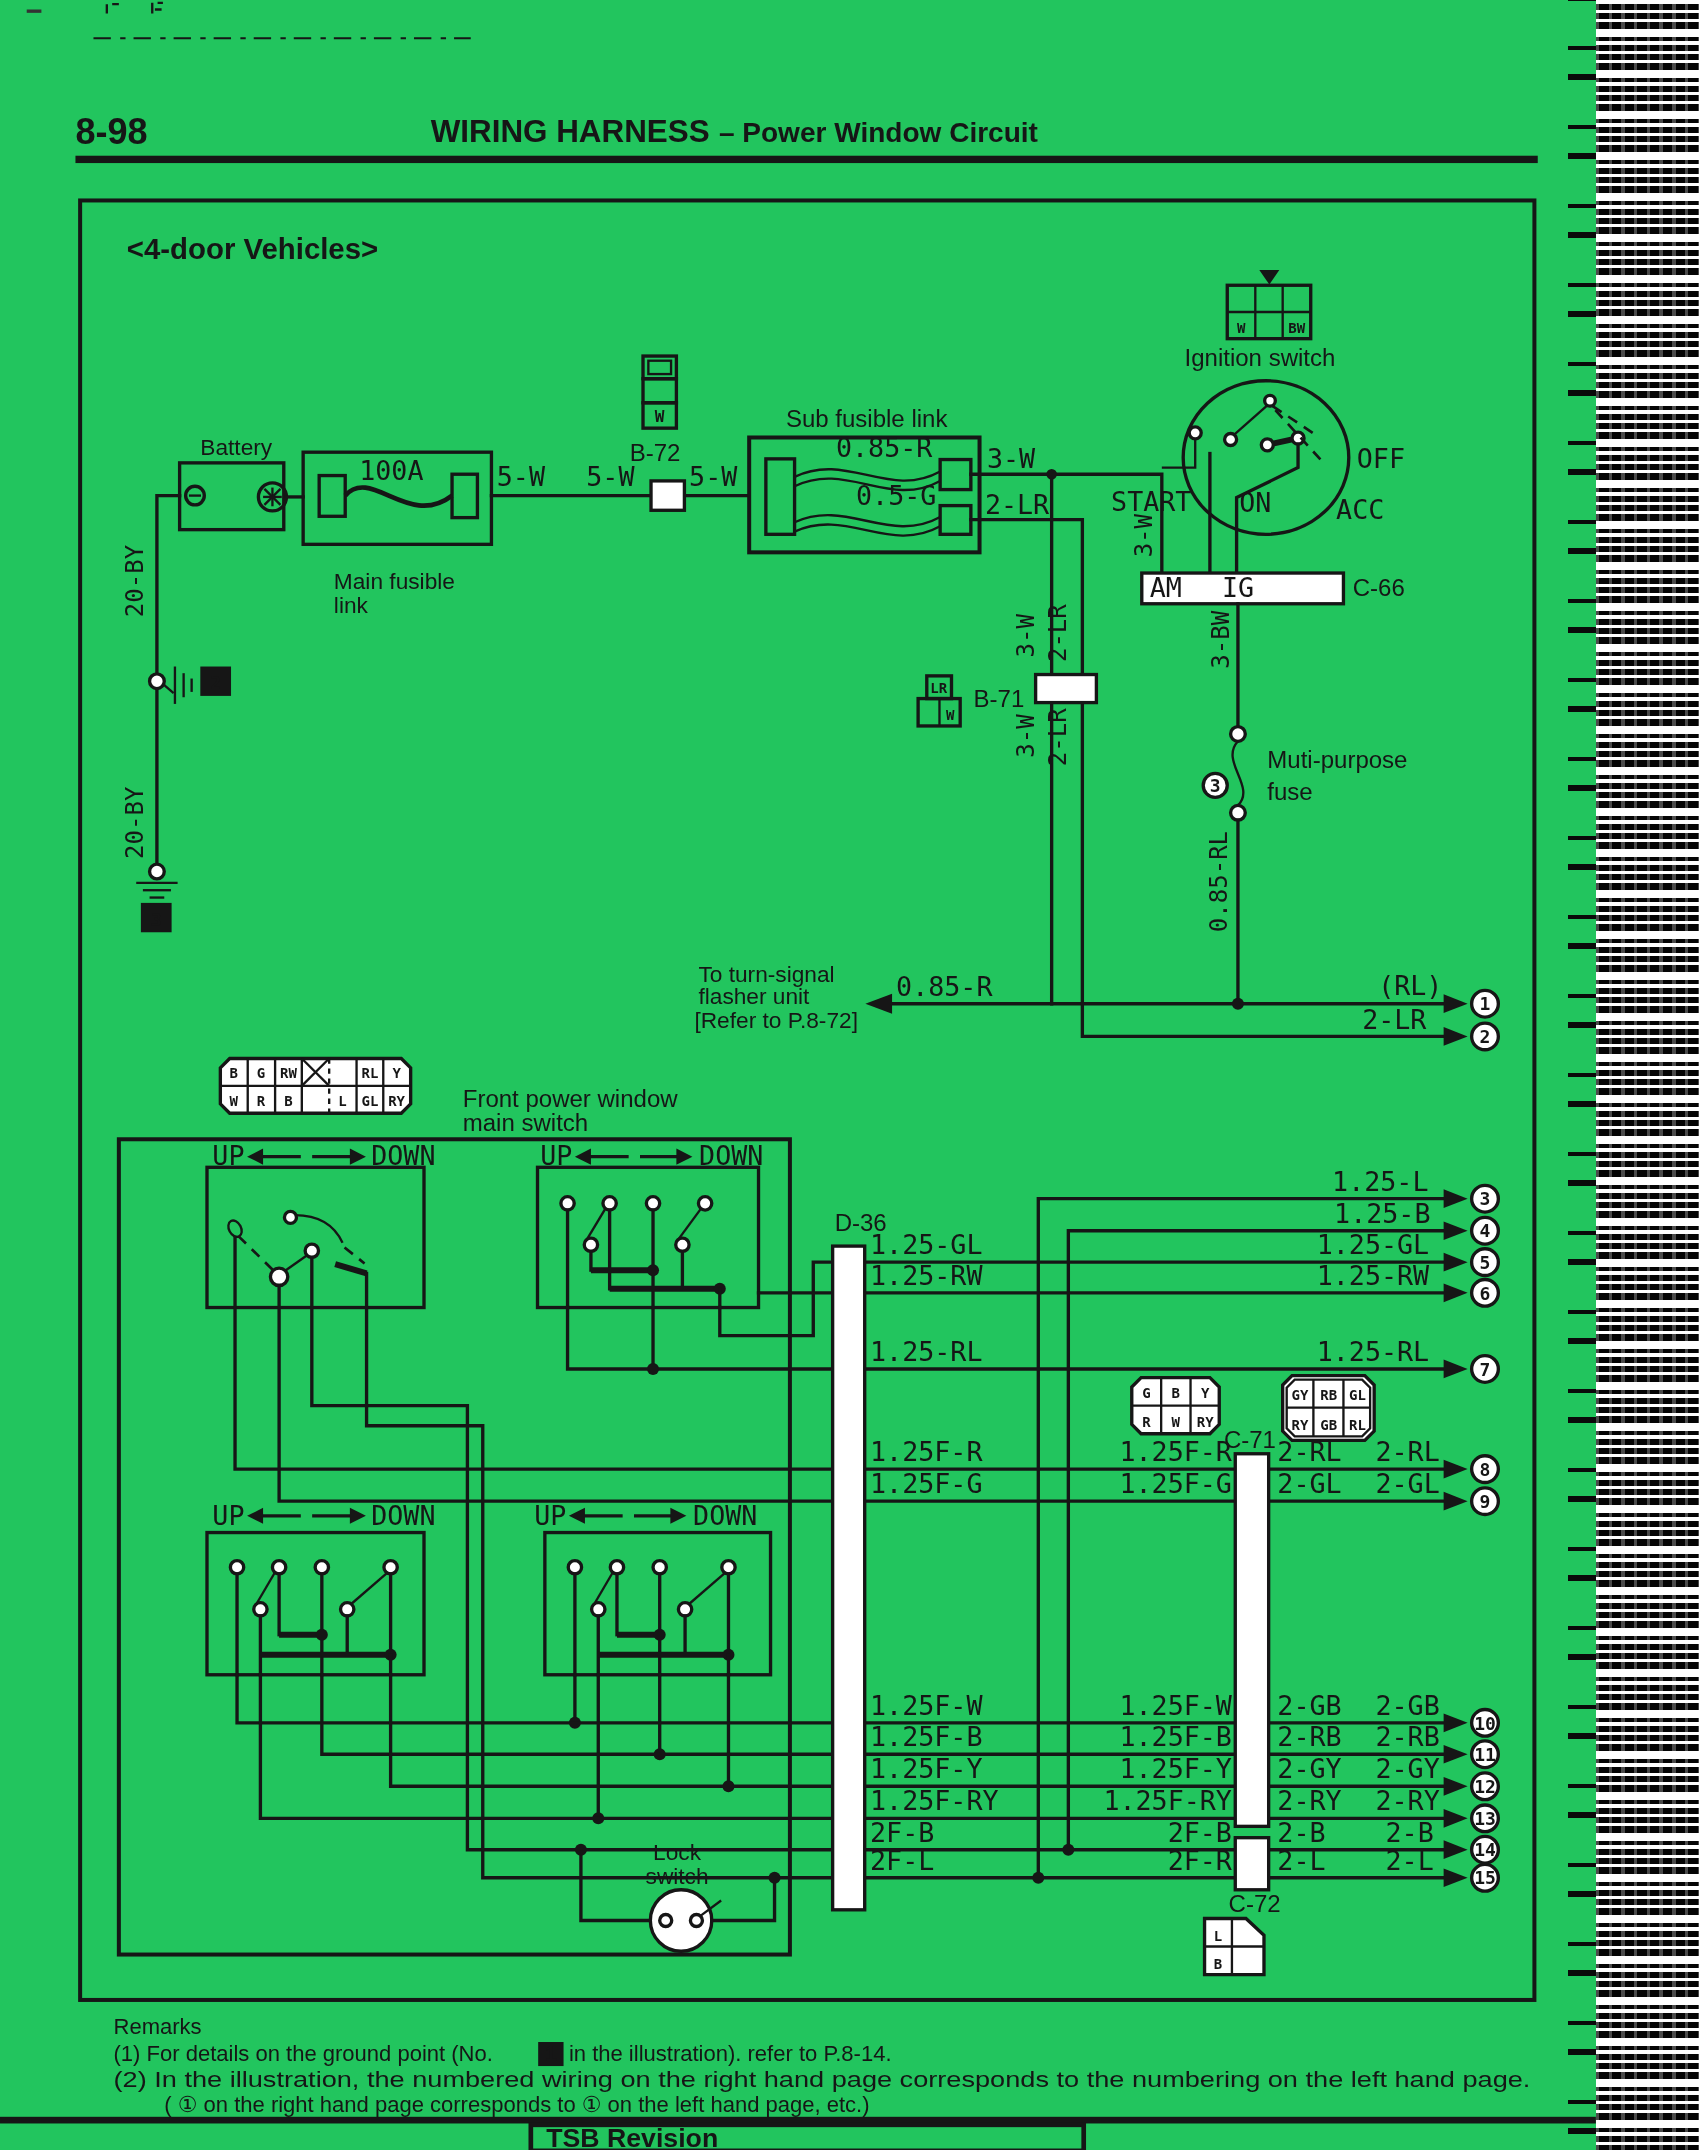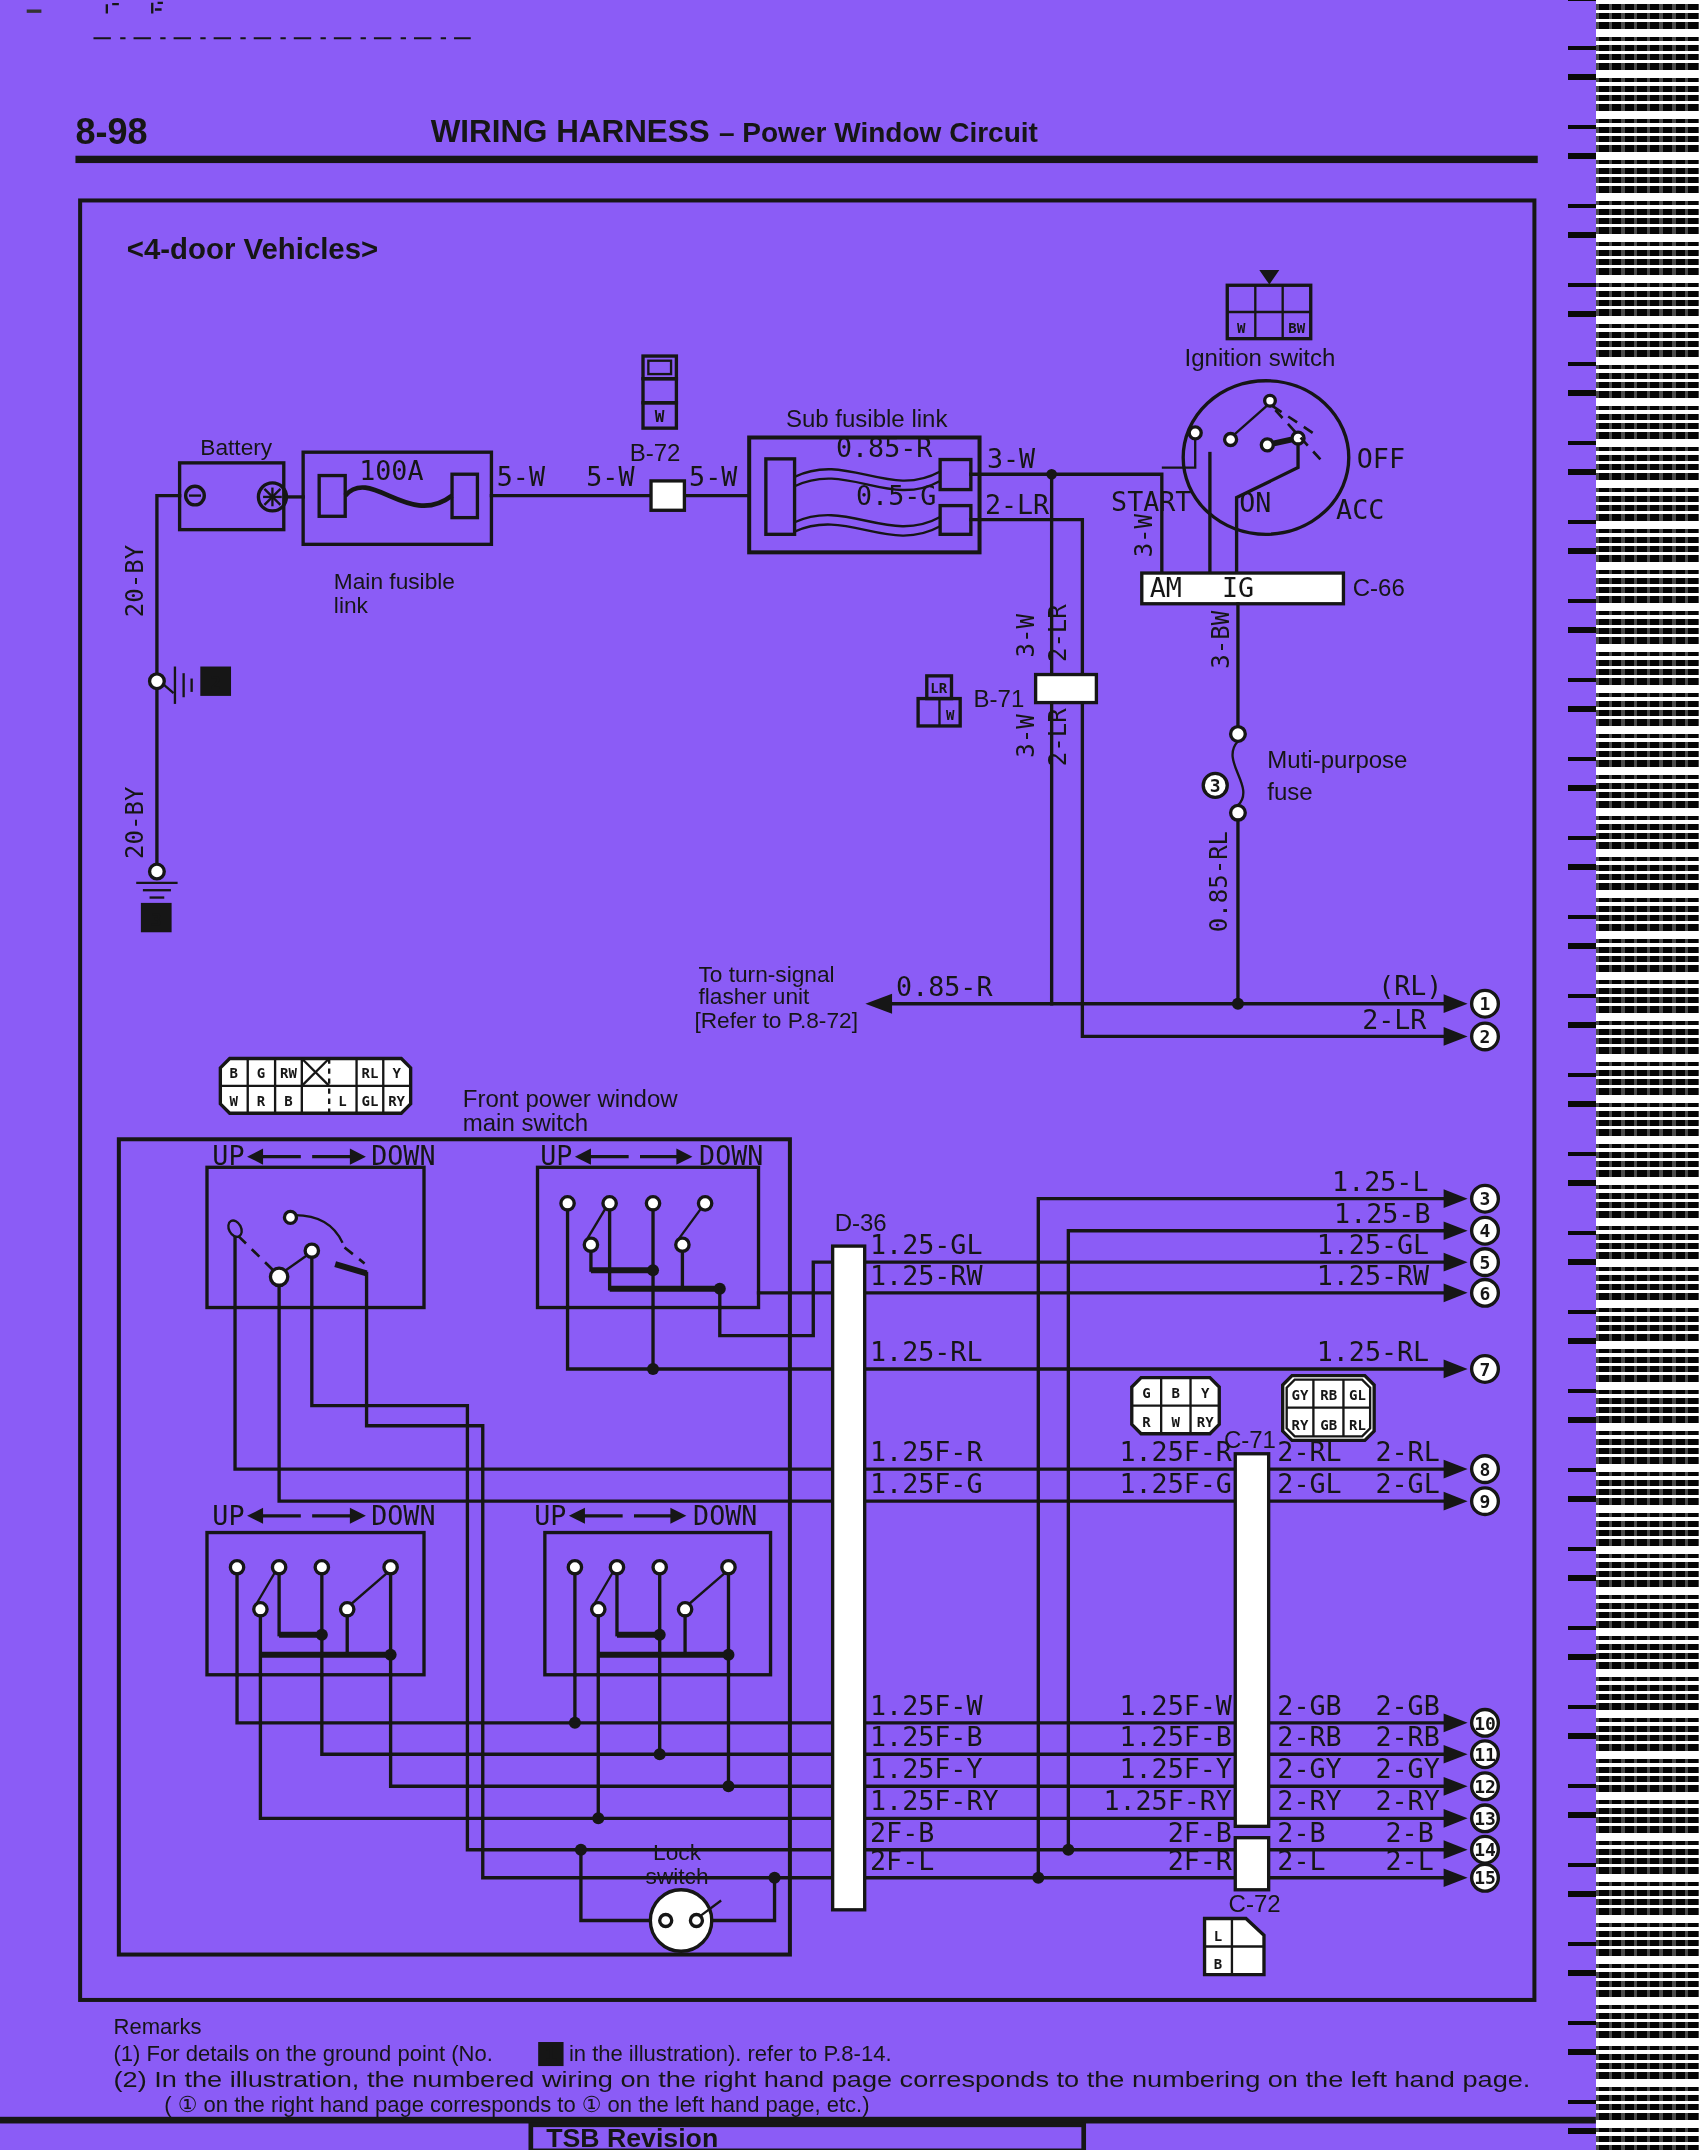--- a/index.html
+++ b/index.html
@@ -1,16 +1,16 @@
 <!DOCTYPE html>
 <html style="font-size:10.7px"><head>
 <meta charset="utf-8">
 <style>
   html,body{margin:0;padding:0;background:#888;}
-  .page{position:relative;width:1700px;height:2151px;background:#8b5cf6;overflow:hidden;
+  .page{position:relative;width:1700px;height:2151px;background:#22c55e;overflow:hidden;
         font-family:"Liberation Sans",sans-serif;color:#161616;}
   svg text{fill:#161616;}
   .hdr{font-family:"Liberation Sans",sans-serif;font-weight:bold;}
   .lbl{font-family:"Liberation Sans",sans-serif;font-size:36px;}
   .lbl34{font-family:"Liberation Sans",sans-serif;font-size:34px;}
   .wl{font-family:"DejaVu Sans Mono",monospace;font-size:40px;}
   .wls{font-family:"DejaVu Sans Mono",monospace;font-size:36px;}
   .cell{font-family:"DejaVu Sans Mono",monospace;font-size:24px;font-weight:bold;}
   .cell2{font-family:"DejaVu Sans Mono",monospace;font-size:21px;font-weight:bold;}
   .cn{font-family:"DejaVu Sans Mono",monospace;font-size:27px;font-weight:bold;}

